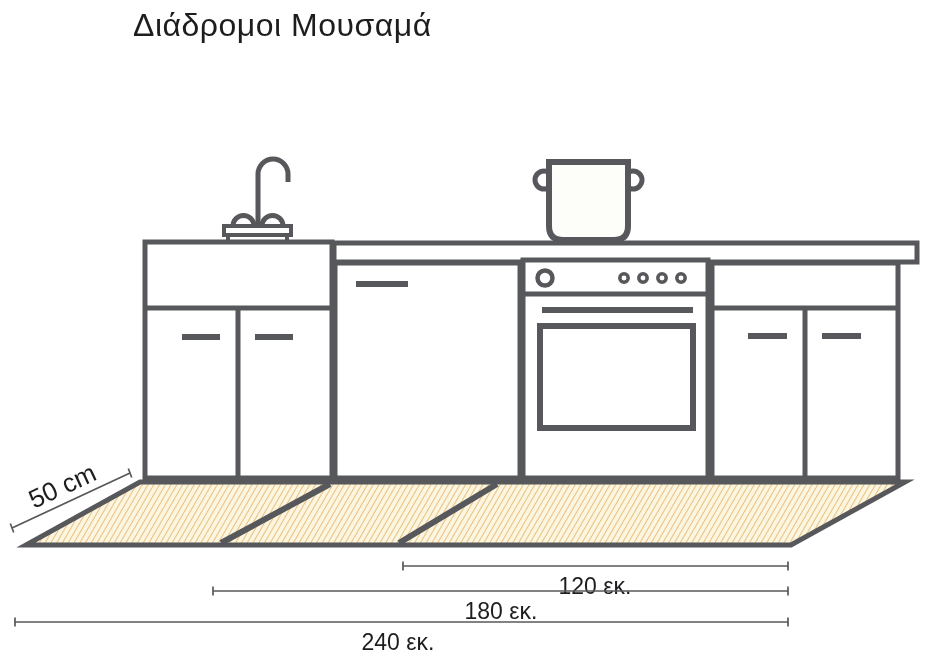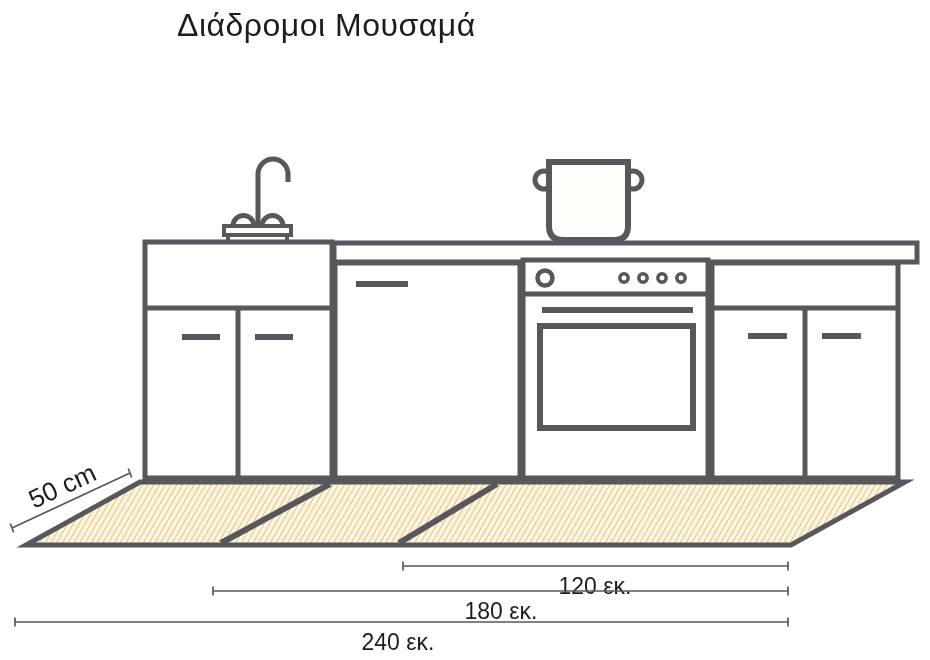--- a/index.html
+++ b/index.html
@@ -17,21 +17,20 @@
     font-family:"Liberation Sans",sans-serif;
   }
   .page-title{
     position:absolute;
     left:133px;top:7px;
     font-size:32px;
     font-weight:500;
     letter-spacing:.5px;
     color:var(--label-text);
     white-space:nowrap;
-    margin-left:44px;
   }
   svg{position:absolute;left:0;top:0;}
   
   .outline{fill:#ffffff;stroke:var(--line);stroke-width:5;}
   .ln5{fill:none;stroke:var(--line);stroke-width:5;}
   .bar{fill:var(--line);stroke:none;}
   .knob{fill:#ffffff;stroke:var(--line);stroke-width:4.5;}
   .knob-s{fill:#ffffff;stroke:var(--line);stroke-width:3.5;}
   .pot-body{fill:#fdfdf9;stroke:var(--line);stroke-width:6;}
   .faucet-base{fill:#ffffff;stroke:var(--line);stroke-width:4;}

